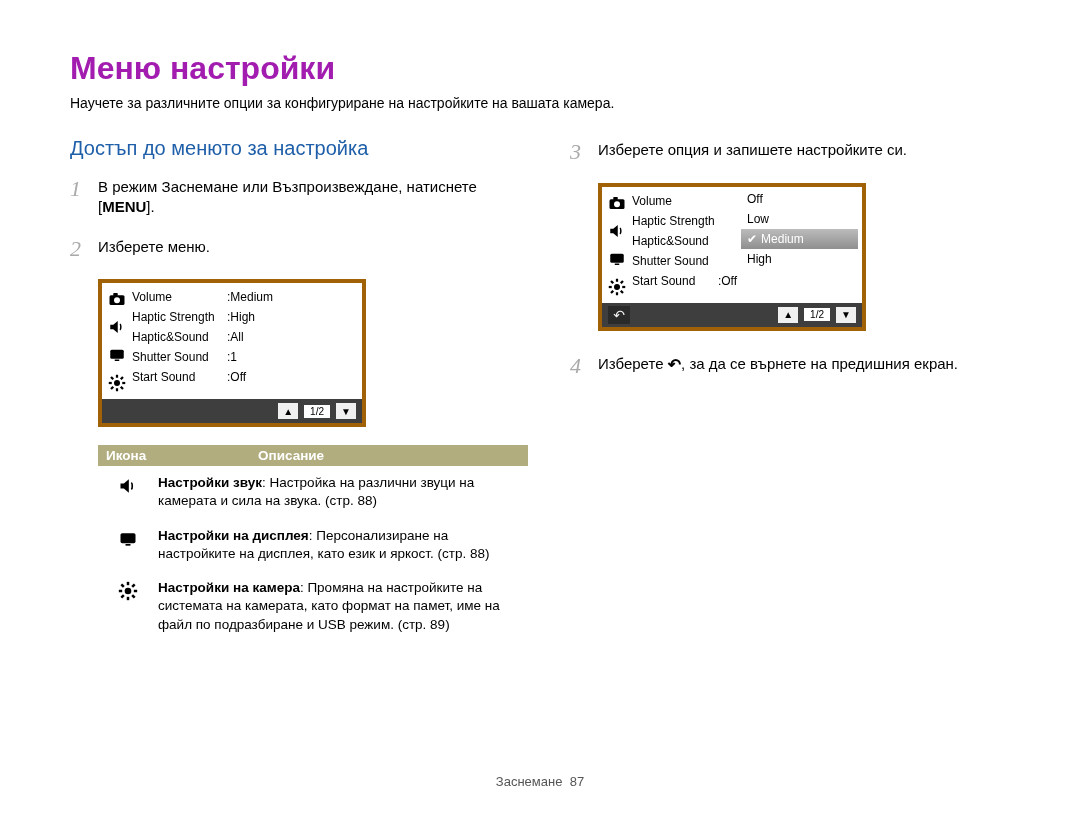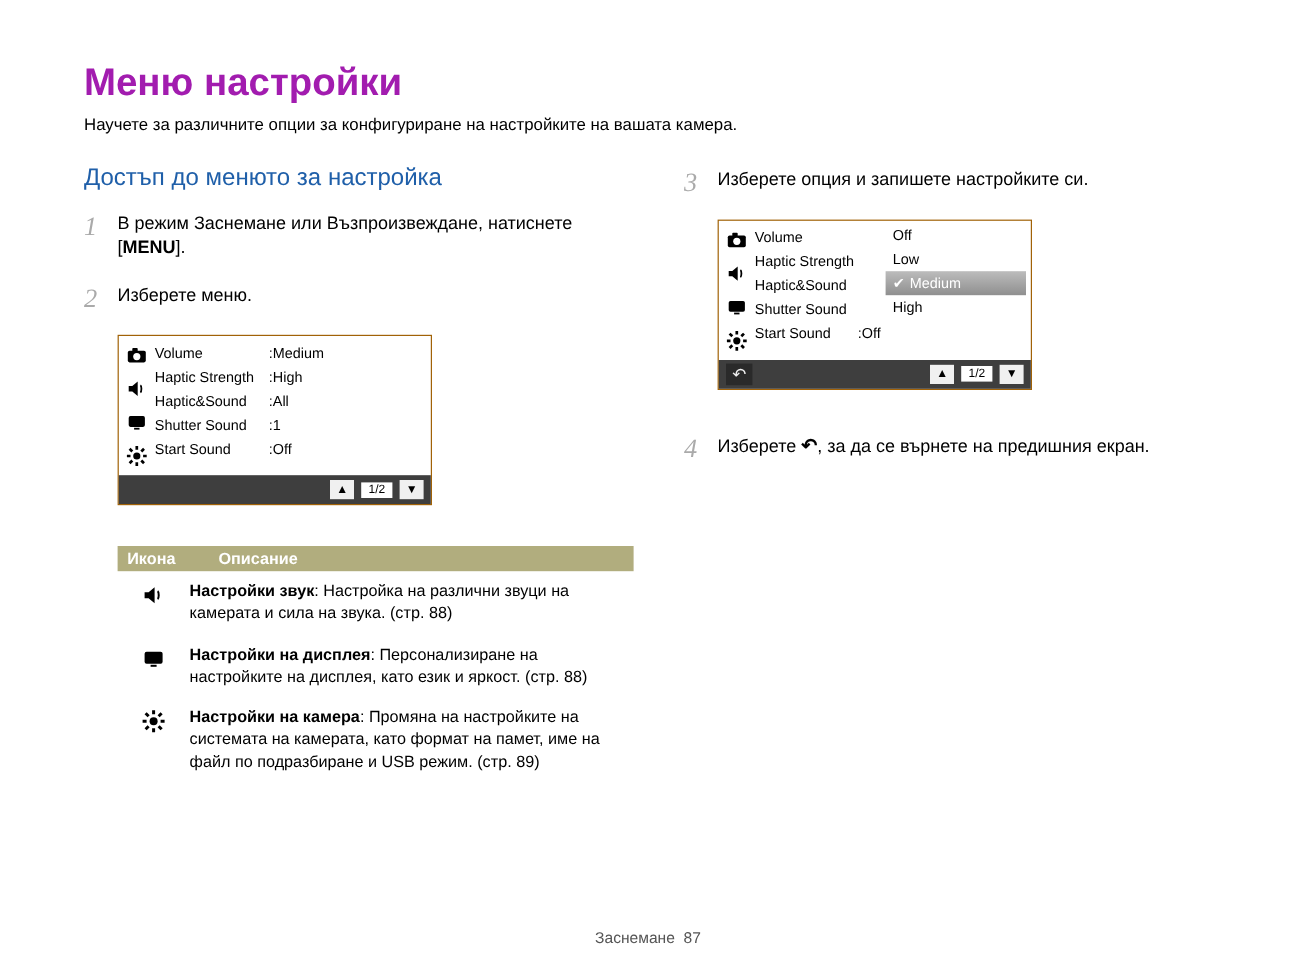--- a/index.html
+++ b/index.html
@@ -54,23 +54,23 @@
     font-size: 22px;
     color: #aaa;
     width: 28px;
     flex: 0 0 28px;
   }
   .step-text { padding-top: 3px; }
   .bold { font-weight: bold; }
 
   
   .cam {
-    border: 1px solid #a16207;
+    border: 4px solid #a16207;
     width: 260px;
-    margin: 6px 0 34px 28px;
+    margin: 6px 0 18px 28px;
     background: #fff;
     font-size: 12px;
   }
   .cam-body { display: flex; }
   .cam-icons {
     width: 30px;
     flex: 0 0 30px;
     display: flex;
     flex-direction: column;
     align-items: center;
@@ -133,23 +133,24 @@
     width: 430px;
     font-size: 13.5px;
     margin-left: 28px;
     margin-top: 4px;
   }
   .tbl-head {
     background: #b1ad7e;
     color: #fff;
     display: flex;
     font-weight: bold;
+    gap: 48px;
   }
   .tbl-head .c1 { width: 60px; padding: 3px 8px; }
-  .tbl-head .c2 { flex:1; padding: 3px 8px; }
+  .tbl-head .c2 { flex:1; padding: 3px 8px; margin-left: 28px; }
   .tbl-row { display: flex; padding: 8px 0; }
   .tbl-row .c1 { width: 60px; display:flex; align-items:flex-start; justify-content:center; padding-top:2px; }
   .tbl-row .c2 { flex:1; line-height:1.35; }
 
   .icon-glyph { font-size: 18px; }
 
   .footer {
     position: absolute;
     bottom: 26px;
     width: 1080px;

